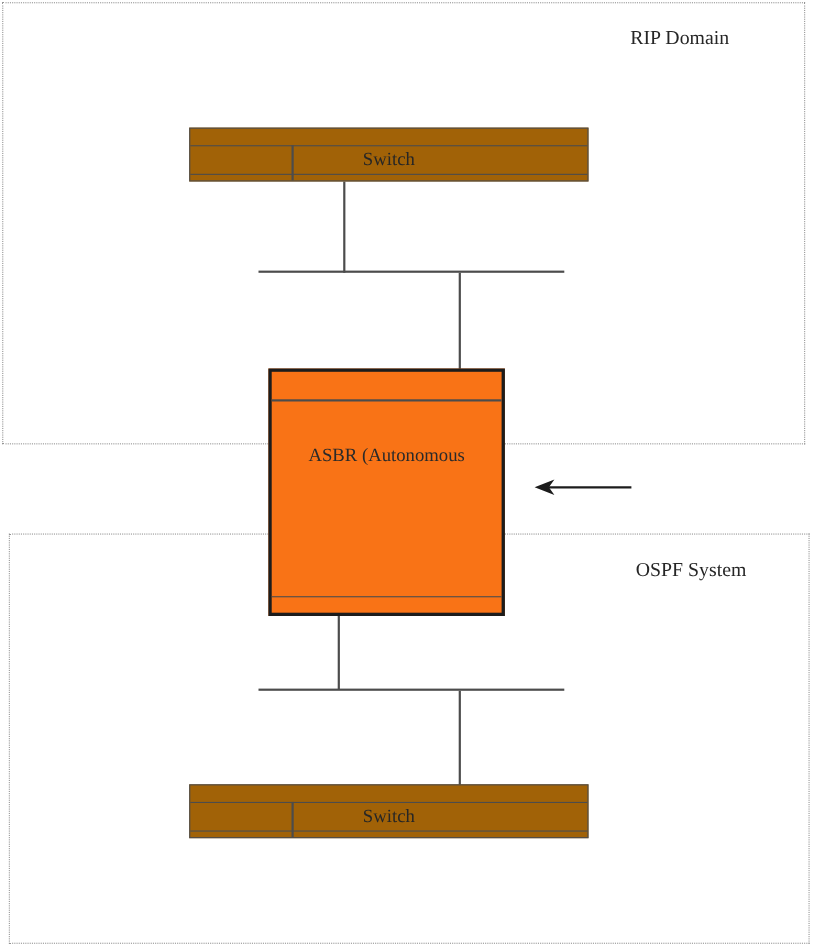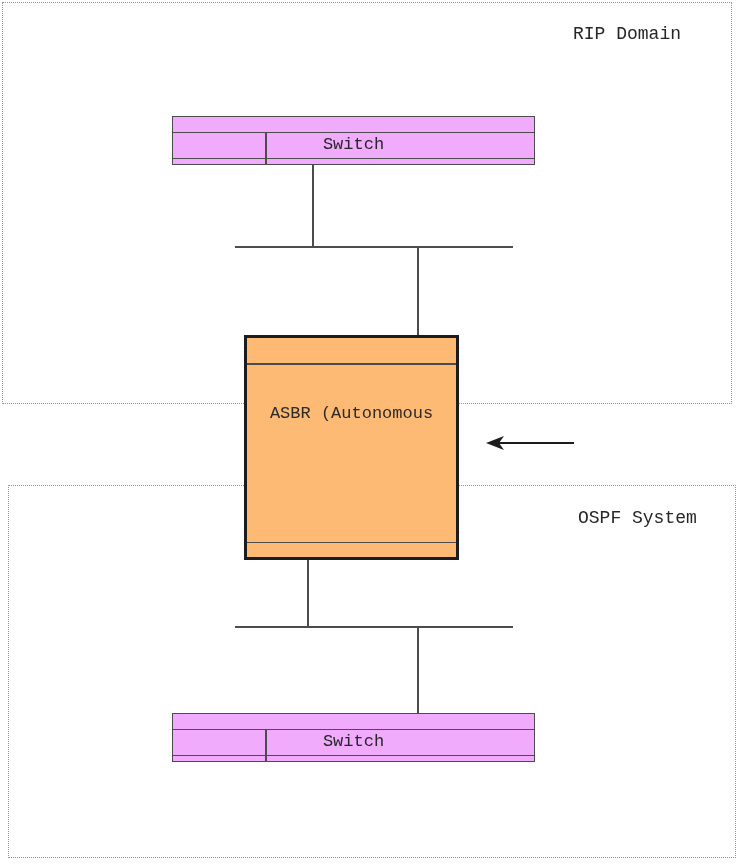--- a/index.html
+++ b/index.html
@@ -1,21 +1,21 @@
 <!DOCTYPE html>
 <html><head>
 <meta charset="utf-8">
 <style>
   html, body { margin: 0; padding: 0; background: #ffffff; }
   #canvas {
     position: relative;
     width: 740px;
     height: 865px;
     background: #ffffff;
-    font-family: Liberation Mono, monospace;
+    font-family: Liberation Serif, serif;
     color: #262626;
     overflow: hidden;
   }
 
   
   .domain {
     position: absolute;
     border: 1px dotted #949494;
     background: transparent;
   }
@@ -33,21 +33,21 @@
   #ospf-label { left: 578px; top: 507px; }
 
   
   .line { position: absolute; background: #4c4c4c; }
 
   
   .switch-box {
     position: absolute;
     width: 361px;
     height: 47px;
-    background: #f0abfc;
+    background: #a16207;
     border: 1.5px solid #4c4c4c;
   }
   #switch-top    { left: 172px; top: 116px; }
   #switch-bottom { left: 172px; top: 713px; }
   .switch-hline {
     position: absolute;
     left: 0; right: 0;
     height: 1.5px;
     background: #4c4c4c;
   }
@@ -73,21 +73,21 @@
     color: #262626;
   }
 
   
   #asbr-box {
     position: absolute;
     left: 244px;
     top: 335px;
     width: 209px;
     height: 219px;
-    background: #fdba74;
+    background: #f97316;
     border: 3px solid #1c1c1c;
   }
   .asbr-hline {
     position: absolute;
     left: 0; right: 0;
     height: 1.5px;
     background: #4c4c4c;
   }
   .asbr-hline.top { top: 25px; }
   .asbr-hline.bottom { bottom: 14px; }

